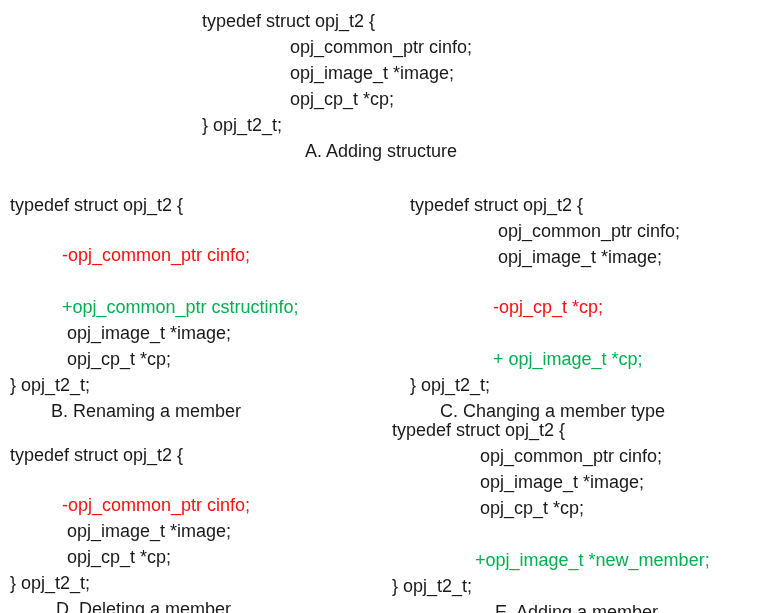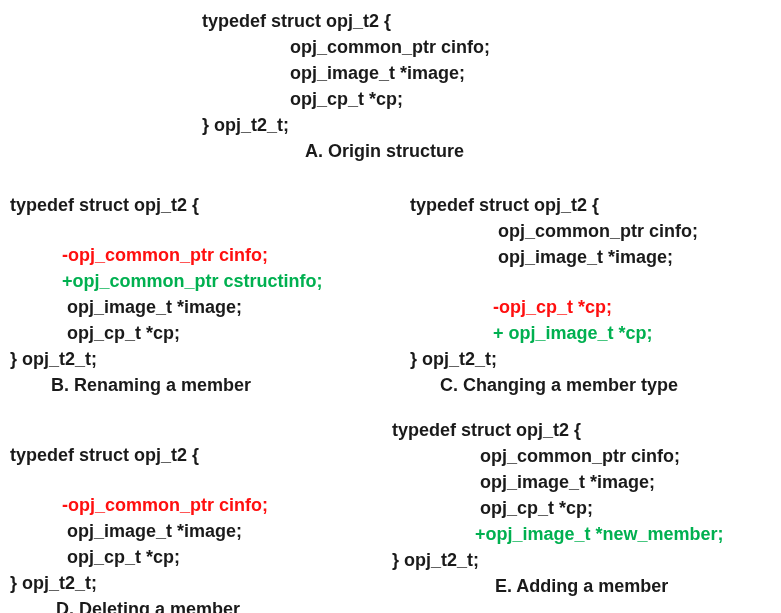--- a/index.html
+++ b/index.html
@@ -7,45 +7,44 @@
     padding: 0;
     background: #ffffff;
   }
   #canvas {
     position: relative;
     width: 781px;
     height: 613px;
     background: #ffffff;
     overflow: hidden;
     font-family: "Liberation Sans", sans-serif;
-    font-weight: bold;
   }
   .block {
     position: absolute;
     font-size: 18px;
     line-height: 26px;
     color: #1a1a1a;
     white-space: pre;
   }
   .block .line { height: 26px; }
   .block .line.ind1 { padding-left: var(--mi); }
   .block .line.diff { padding-left: calc(var(--mi) - 5px); }
   .block .line.removed { color: var(--removed); margin-top: 24px; }
-  .block .line.added { color: var(--added); }
+  .block .line.added { color: var(--added); margin-top: 26px; }
   .block .caption { padding-left: var(--cap); }
 
   
   .block-A { left: 202px; top: 8px;   line-height: 27px; --mi: 88px; --cap: 103px; }
   .block-B { left: 10px;  top: 192px; line-height: 27px; --mi: 57px; --cap: 41px; }
   .block-C { left: 410px; top: 192px; line-height: 27px; --mi: 88px; --cap: 30px; }
   .block-D { left: 10px;  top: 442px; line-height: 26px; --mi: 57px; --cap: 46px; }
   .block-E { left: 392px; top: 417px; line-height: 26px; --mi: 88px; --cap: 103px; }
 </style>
 </head>
 <body>
 
 <div id="canvas" style="background: rgb(255, 255, 255);">
-    <div class="block block-A" style="color: rgb(26, 26, 26);"><div class="line">typedef struct opj_t2 {</div><div class="line ind1">opj_common_ptr cinfo;</div><div class="line ind1">opj_image_t *image;</div><div class="line ind1">opj_cp_t *cp;</div><div class="line">} opj_t2_t;</div><div class="line caption">A. Origin structure</div></div>
+    <div class="block block-A" style="color: rgb(26, 26, 26);"><div class="line">typedef struct opj_t2 {</div><div class="line ind1">opj_common_ptr cinfo;</div><div class="line ind1">opj_image_t *image;</div><div class="line ind1">opj_cp_t *cp;</div><div class="line">} opj_t2_t;</div><div class="line caption">A. Adding structure</div></div>
     <div class="block block-B" style="color: rgb(26, 26, 26);"><div class="line">typedef struct opj_t2 {</div><div class="line diff removed">-opj_common_ptr cinfo;</div><div class="line diff added">+opj_common_ptr cstructinfo;</div><div class="line ind1">opj_image_t *image;</div><div class="line ind1">opj_cp_t *cp;</div><div class="line">} opj_t2_t;</div><div class="line caption">B. Renaming a member</div></div>
     <div class="block block-C" style="color: rgb(26, 26, 26);"><div class="line">typedef struct opj_t2 {</div><div class="line ind1">opj_common_ptr cinfo;</div><div class="line ind1">opj_image_t *image;</div><div class="line diff removed">-opj_cp_t *cp;</div><div class="line diff added">+ opj_image_t *cp;</div><div class="line">} opj_t2_t;</div><div class="line caption">C. Changing a member type</div></div>
     <div class="block block-D" style="color: rgb(26, 26, 26);"><div class="line">typedef struct opj_t2 {</div><div class="line diff removed">-opj_common_ptr cinfo;</div><div class="line ind1">opj_image_t *image;</div><div class="line ind1">opj_cp_t *cp;</div><div class="line">} opj_t2_t;</div><div class="line caption">D. Deleting a member</div></div>
     <div class="block block-E" style="color: rgb(26, 26, 26);"><div class="line">typedef struct opj_t2 {</div><div class="line ind1">opj_common_ptr cinfo;</div><div class="line ind1">opj_image_t *image;</div><div class="line ind1">opj_cp_t *cp;</div><div class="line diff added">+opj_image_t *new_member;</div><div class="line">} opj_t2_t;</div><div class="line caption">E. Adding a member</div></div>
   </div>
 
 </body></html>

